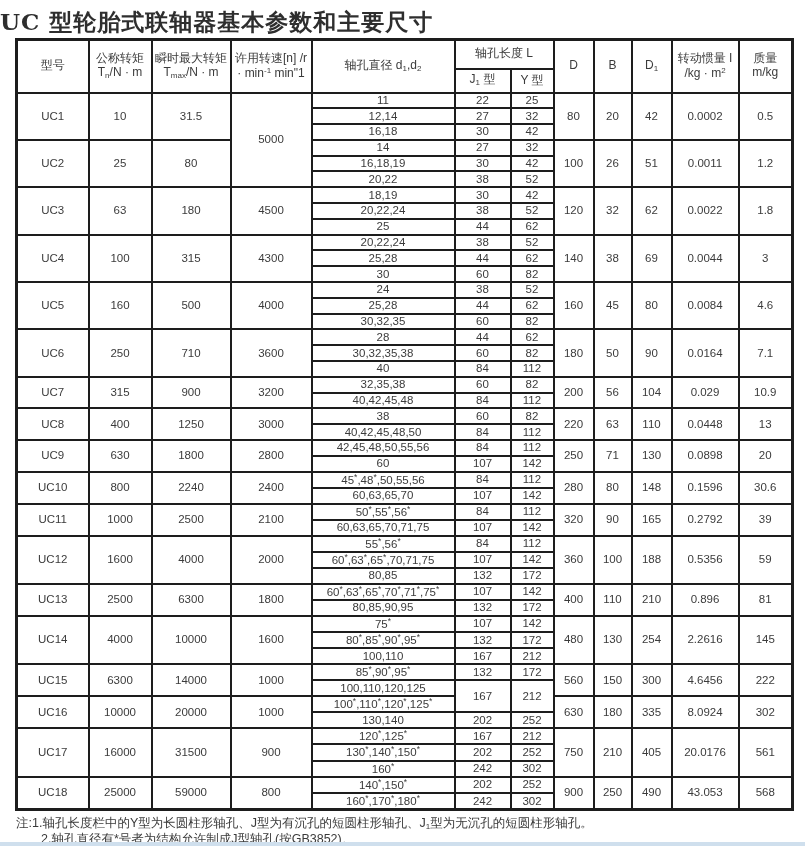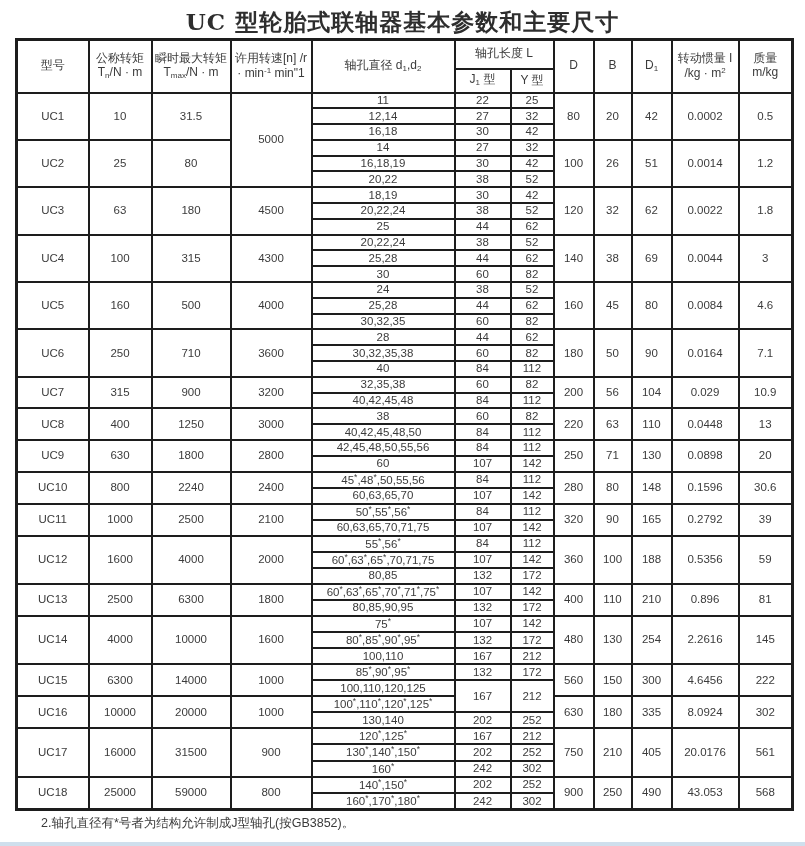--- a/index.html
+++ b/index.html
@@ -5,21 +5,20 @@
   * { box-sizing: border-box; margin: 0; padding: 0; }
   html, body { width: 805px; height: 846px; }
   body {
     position: relative;
     background: #ffffff;
     font-family: "Liberation Sans", sans-serif;
     color: #3b3b3b;
     overflow: hidden;
   }
   .title {
-    text-align: center;
     font-family: "DejaVu Serif", serif;
     font-size: 23px;
     font-weight: 600;
     letter-spacing: 1px;
     color: #2e2e2e;
     padding-top: 7px;
     height: 38px;
   }
   table.params {
     border-collapse: collapse;
@@ -147,21 +146,21 @@
       <tr>
         <td rowspan="3">UC2</td>
         <td rowspan="3">25</td>
         <td rowspan="3">80</td>
         <td>14</td>
         <td>27</td>
         <td>32</td>
         <td rowspan="3">100</td>
         <td rowspan="3">26</td>
         <td rowspan="3">51</td>
-        <td rowspan="3">0.0014</td>
+        <td rowspan="3">0.0011</td>
         <td rowspan="3">1.2</td>
       </tr>
       <tr>
         <td>16,18,19</td>
         <td>30</td>
         <td>42</td>
       </tr>
       <tr>
         <td>20,22</td>
         <td>38</td>
@@ -501,17 +500,18 @@
       </tr>
       <tr>
         <td>160<sup>*</sup>,170<sup>*</sup>,180<sup>*</sup></td>
         <td>242</td>
         <td>302</td>
       </tr>
     </tbody>
 </table>
 
 <div class="notes">
+  <div class="note-line"><span>注:1.轴孔长度栏中的Y型为长圆柱形轴孔、J型为有沉孔的短圆柱形轴孔、J</span><sub>1</sub><span>型为无沉孔的短圆柱形轴孔。</span></div>
   <div class="note-line indent">2.轴孔直径有*号者为结构允许制成J型轴孔(按GB3852)。</div>
 
 </div>
 
 <div class="bottom-strip" style="background: rgb(207, 223, 237);"></div>
 
 </body></html>

